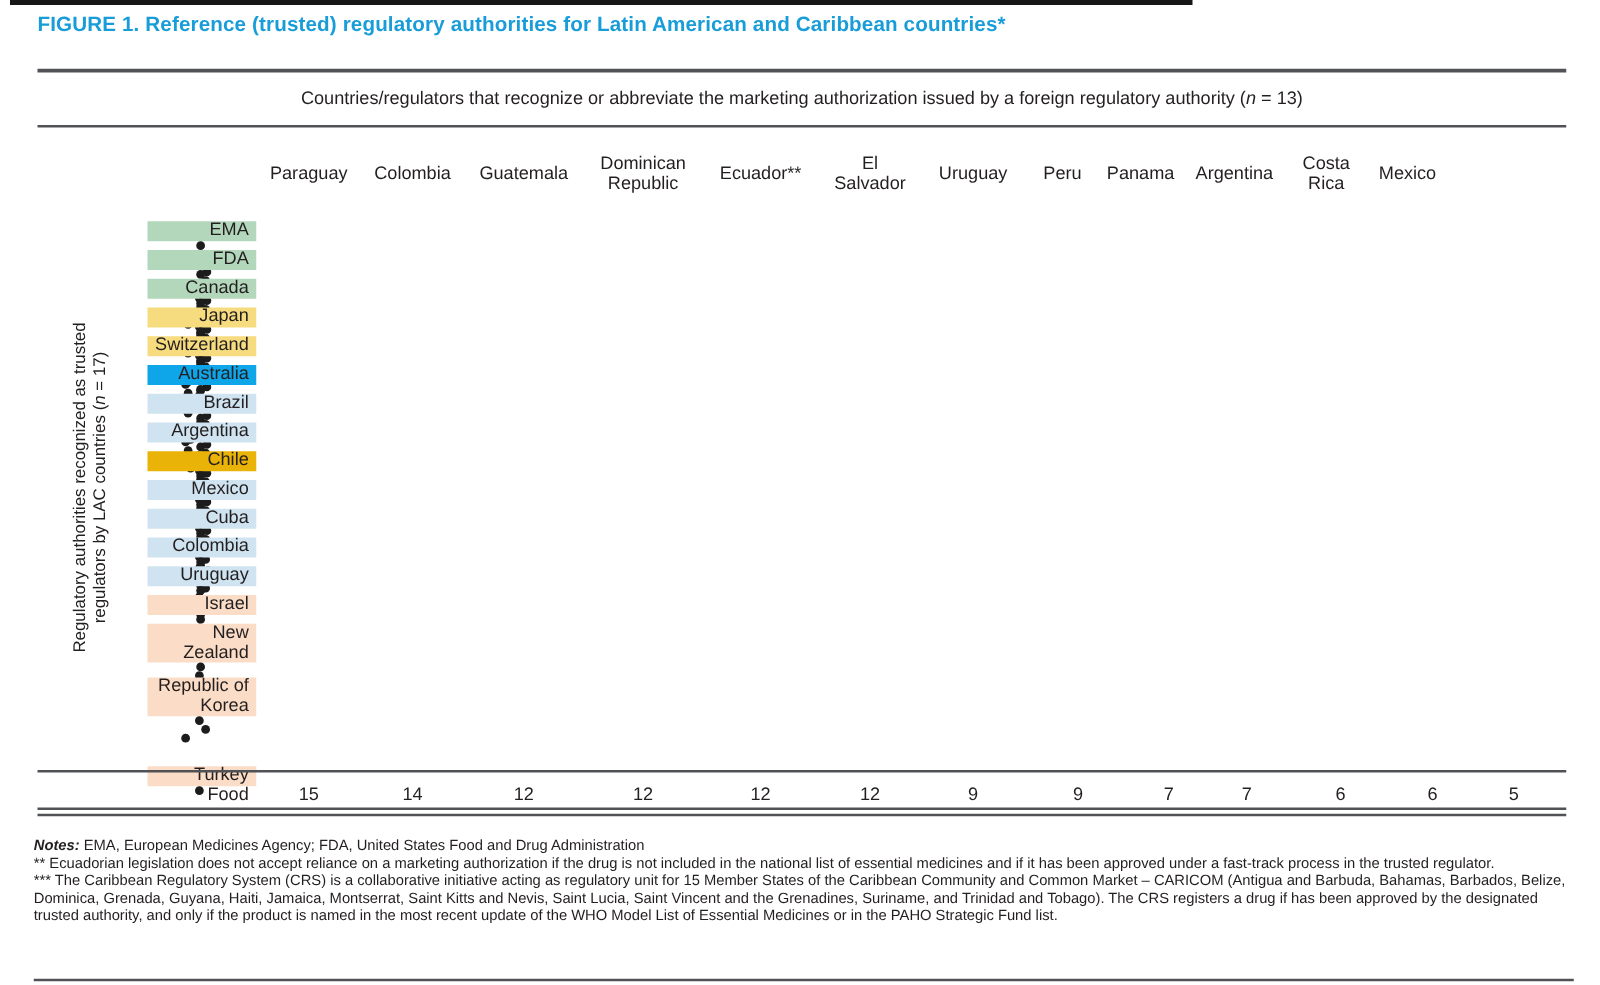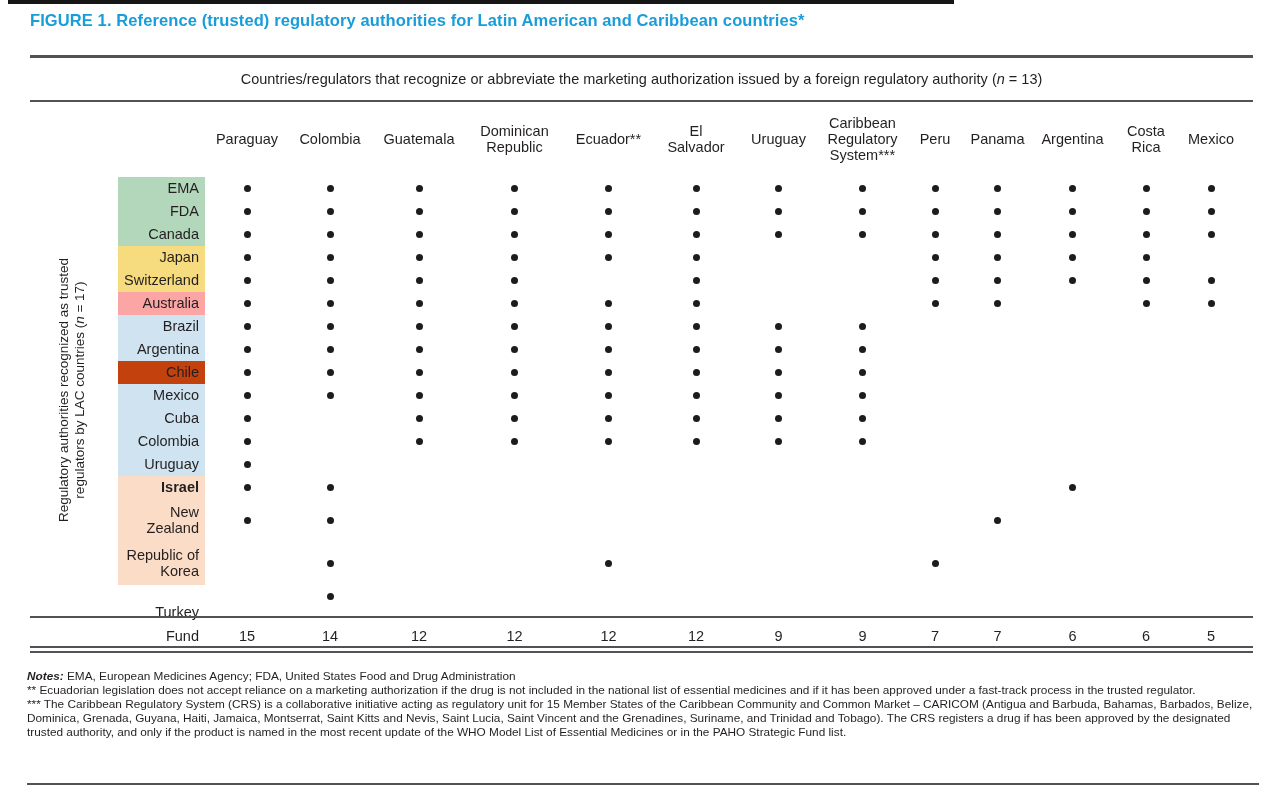--- a/index.html
+++ b/index.html
@@ -22,21 +22,21 @@
   .caption { left:30px; top:71px; width:1223px; text-align:center; font-size:14.5px; }
   .it { font-style:italic; }
 
   .yaxis { left:-158px; top:374px; width:460px; text-align:center;
            transform:rotate(-90deg); font-size:13.5px; line-height:16px; }
 
   .colheads { left:205px; top:104px; height:70px; display:flex; align-items:center; }
   .hcell { text-align:center; font-size:14.5px; line-height:16px; }
 
   .matrix { left:118px; top:177px; }
-  .mrow { display:flex; height:23px; }
+  .mrow { display:flex; height:23px;flex-direction:column; }
   .mrow.tall { height:43px; }
   .rlabel { width:87px; display:flex; flex-direction:column; justify-content:center;
             align-items:flex-end; padding-right:6px; font-size:14.5px; line-height:15.5px; }
   .dcell { display:flex; align-items:center; justify-content:center; }
   .dot { width:7px; height:7px; border-radius:50%; background:#1c1c1c; }
 
   .totalrow { left:118px; top:625px; display:flex; height:22px; font-size:14.5px; }
   .total-label { width:87px; text-align:right; padding-right:6px; line-height:22px; }
   .tcell { text-align:center; line-height:22px; }
 
@@ -80,25 +80,20 @@
       <div class="hcell" style="width: 93px;">
         <div>Ecuador**</div>
       </div>
       <div class="hcell" style="width: 82px;">
         <div>El</div>
         <div>Salvador</div>
       </div>
       <div class="hcell" style="width: 83px;">
         <div>Uruguay</div>
       </div>
-      <div class="hcell" style="width: 85px;">
-        <div>Caribbean</div>
-        <div>Regulatory</div>
-        <div>System***</div>
-      </div>
       <div class="hcell" style="width: 60px;">
         <div>Peru</div>
       </div>
       <div class="hcell" style="width: 65px;">
         <div>Panama</div>
       </div>
       <div class="hcell" style="width: 85px;">
         <div>Argentina</div>
       </div>
       <div class="hcell" style="width: 62px;">
@@ -313,21 +308,21 @@
           <span class="dot"></span>
         </div>
         <div class="dcell" style="width: 62px;">
           <span class="dot"></span>
         </div>
         <div class="dcell" style="width: 68px;">
           <span class="dot"></span>
         </div>
       </div>
       <div class="mrow">
-        <div class="rlabel" style="background: #fca5a5;">
+        <div class="rlabel" style="background: #0ea5e9;">
           <div>Australia</div>
         </div>
         <div class="dcell" style="width: 84px;">
           <span class="dot"></span>
         </div>
         <div class="dcell" style="width: 82px;">
           <span class="dot"></span>
         </div>
         <div class="dcell" style="width: 96px;">
           <span class="dot"></span>
@@ -419,21 +414,21 @@
         <div class="dcell" style="width: 85px;">
           <span class="dot"></span>
         </div>
         <div class="dcell" style="width: 60px;"></div>
         <div class="dcell" style="width: 65px;"></div>
         <div class="dcell" style="width: 85px;"></div>
         <div class="dcell" style="width: 62px;"></div>
         <div class="dcell" style="width: 68px;"></div>
       </div>
       <div class="mrow">
-        <div class="rlabel" style="background: #c2410c;">
+        <div class="rlabel" style="background: #eab308;">
           <div>Chile</div>
         </div>
         <div class="dcell" style="width: 84px;">
           <span class="dot"></span>
         </div>
         <div class="dcell" style="width: 82px;">
           <span class="dot"></span>
         </div>
         <div class="dcell" style="width: 96px;">
           <span class="dot"></span>
@@ -571,21 +566,21 @@
         <div class="dcell" style="width: 82px;"></div>
         <div class="dcell" style="width: 83px;"></div>
         <div class="dcell" style="width: 85px;"></div>
         <div class="dcell" style="width: 60px;"></div>
         <div class="dcell" style="width: 65px;"></div>
         <div class="dcell" style="width: 85px;"></div>
         <div class="dcell" style="width: 62px;"></div>
         <div class="dcell" style="width: 68px;"></div>
       </div>
       <div class="mrow">
-        <div class="rlabel" style="background: rgb(251, 221, 199); font-weight: bold;">
+        <div class="rlabel" style="background: rgb(251, 221, 199);">
           <div>Israel</div>
         </div>
         <div class="dcell" style="width: 84px;">
           <span class="dot"></span>
         </div>
         <div class="dcell" style="width: 82px;">
           <span class="dot"></span>
         </div>
         <div class="dcell" style="width: 96px;"></div>
         <div class="dcell" style="width: 95px;"></div>
@@ -669,21 +664,21 @@
         <div class="dcell" style="width: 65px;"></div>
         <div class="dcell" style="width: 85px;"></div>
         <div class="dcell" style="width: 62px;"></div>
         <div class="dcell" style="width: 68px;"></div>
       </div>
     </div>
 
   <div class="abs rule rule3"></div>
 
   <div class="abs totalrow" id="total-row">
-      <div class="total-label">Fund</div>
+      <div class="total-label">Food</div>
       <div class="tcell" style="width: 84px;">15</div>
       <div class="tcell" style="width: 82px;">14</div>
       <div class="tcell" style="width: 96px;">12</div>
       <div class="tcell" style="width: 95px;">12</div>
       <div class="tcell" style="width: 93px;">12</div>
       <div class="tcell" style="width: 82px;">12</div>
       <div class="tcell" style="width: 83px;">9</div>
       <div class="tcell" style="width: 85px;">9</div>
       <div class="tcell" style="width: 60px;">7</div>
       <div class="tcell" style="width: 65px;">7</div>

